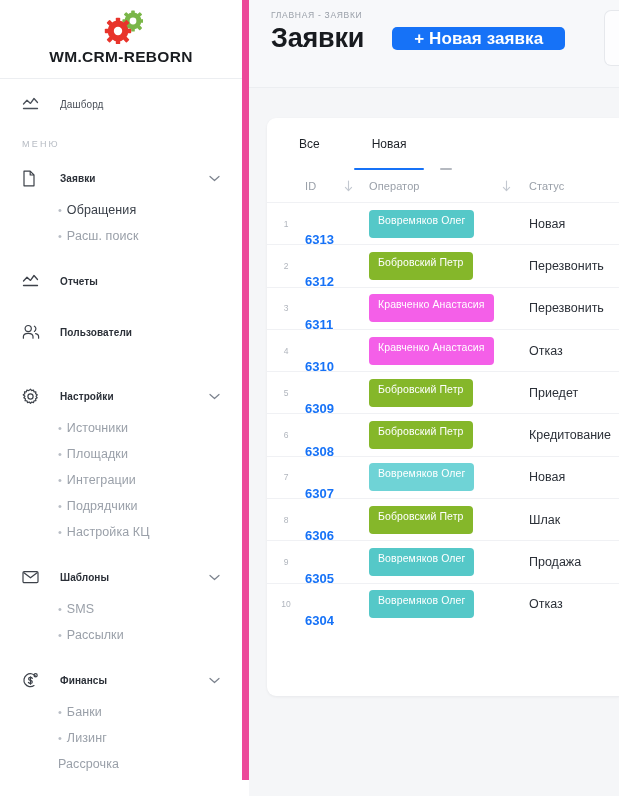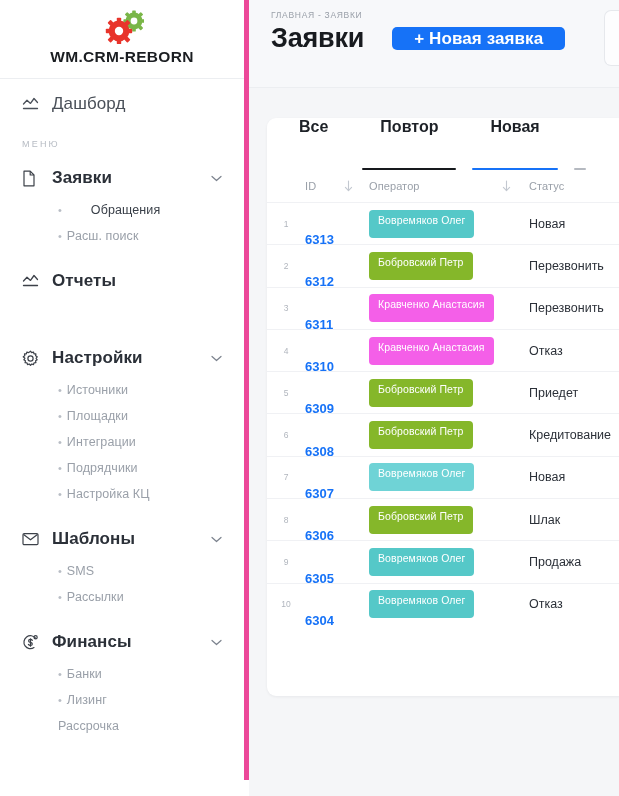--- a/index.html
+++ b/index.html
@@ -8,21 +8,21 @@
     font-family: "Liberation Sans", sans-serif;
     background: #ffffff;
     overflow: hidden;
   }
   #app { position: relative; width: 619px; height: 796px; display: flex; }
 
   
   .sidebar {
     width: 249px; height: 780px;
     background: #ffffff;
-    border-right: 5px solid #ec4899;
+    border-right: 7px solid #ec4899;
     flex: 0 0 249px;
     position: relative;
     overflow: hidden;
   }
   .brand { padding: 8px 0 0 0; text-align: center; }
   .brand-logo { height: 36px; display: flex; align-items: flex-end; justify-content: center; }
   .brand-title {
     font-size: 15.5px; font-weight: 700; letter-spacing: 0.3px;
     color: #1a1d21; margin-top: 4px;
   }
@@ -32,40 +32,40 @@
     display: flex; align-items: center;
     padding: 0 22px; height: 38px;
     position: relative; cursor: pointer;
   }
   .nav-icon {
     width: 22px; flex: 0 0 22px; display: flex;
     align-items: center; justify-content: flex-start;
     color: #3c4149;
   }
   .nav-label {
-    font-size: 17px; font-weight: 700; color: #2b3038;
-    margin-left: 8px; letter-spacing: 0.1px;
+    font-size: 10px; font-weight: 700; color: #2b3038;
+    margin-left: 16px; letter-spacing: 0.1px;
   }
   .nav-label.light { font-weight: 400; color: #4a5059; }
   .chev {
     margin-left: auto; color: #7b828d;
     display: flex; align-items: center;
   }
   .section-label {
     font-size: 9px; letter-spacing: 2.2px; color: #b6bbc3;
     padding: 0 22px; margin-top: 16px; margin-bottom: 10px;
     text-transform: uppercase;
   }
   .sub-row {
     display: flex; align-items: center;
     padding: 0 22px 0 58px; height: 26px; cursor: pointer;
   }
   .sub-dot { color: #b8bdc5; font-size: 11px; margin-right: 5px; line-height: 1; }
   .sub-label { font-size: 12.5px; color: #9aa0a9; letter-spacing: 0.1px; }
-  .sub-label.active { color: #3a4049; margin-left: 24px; }
+  .sub-label.active { color: #3a4049; }
   .nav-gap { height: 13px; }
 
   
   .main {
     flex: 1 1 auto; height: 796px;
     background: #f5f6f8;
     position: relative; overflow: hidden;
   }
   .header {
     background: #f7f8fa;
@@ -113,22 +113,22 @@
   }
   .tabs {
     display: flex; align-items: flex-end;
     height: 52px; padding: 0 6px;
     position: relative;
   }
   .tab {
     flex: 0 0 auto;
     padding: 0 26px;
     height: 52px;
-    display: flex; justify-content: center;
-    font-size: 16px; font-weight: 700; color: #1d2127;
+    display: flex; align-items: center; justify-content: center;
+    font-size: 12px; font-weight: 400; color: #1d2127;
     cursor: pointer; position: relative;
     white-space: nowrap;
   }
   .tab .bar {
     position: absolute; left: 8px; right: 8px; bottom: 0; height: 2.5px;
     border-radius: 2px; background: transparent;
   }
   .tab.u-black .bar { background: #16191d; }
   .tab.u-blue  .bar { background: #1672f7; }
   .tab.u-gray  .bar { background: #b5b9c0; }
@@ -254,20 +254,31 @@
         <svg width="17" height="15" viewBox="0 0 17 15" fill="none" stroke="#3c4149" stroke-width="1.3" stroke-linecap="round" stroke-linejoin="round">
           <polyline points="1.5,7 5,3.2 8.5,6.4 12,1.5 15.5,5.5"></polyline>
           <line x1="1.5" y1="11.5" x2="15.5" y2="11.5"></line>
         </svg>
       </span>
       <span class="nav-label">Отчеты</span>
     </div>
 
     <div class="nav-gap"></div>
 
+    <div class="nav-row">
+      <span class="nav-icon">
+        <svg width="18" height="16" viewBox="0 0 18 16" fill="none" stroke="#3c4149" stroke-width="1.2" stroke-linecap="round">
+          <circle cx="6.2" cy="4.6" r="3.1"></circle>
+          <path d="M1.4 14.2v-1.6c0-2 2.1-3.3 4.8-3.3s4.8 1.3 4.8 3.3v1.6"></path>
+          <path d="M12.4 2.2a3 3 0 0 1 0 5.2"></path>
+          <path d="M13.6 9.7c1.9.4 3 1.5 3 2.9v1.6"></path>
+        </svg>
+      </span>
+      <span class="nav-label">Пользователи</span>
+    </div>
 
     <div class="nav-gap"></div>
 
 
     <div class="nav-gap"></div>
 
     <div class="nav-row">
       <span class="nav-icon">
         <svg width="17" height="17" viewBox="0 0 17 17" fill="none" stroke="#3c4149" stroke-width="1.2" stroke-linejoin="round">
           <circle cx="8.5" cy="8.5" r="2.6"></circle>
@@ -370,24 +381,20 @@
       </div>
       <div class="side-panel-edge"></div>
     </div>
 
     <div class="card-wrap">
       <div class="card">
 
         <div class="tabs">
           <div class="tab">
             <span>Все</span>
-            <span class="bar"></span>
-          </div>
-          <div class="tab u-black">
-            <span>Повтор</span>
             <span class="bar"></span>
           </div>
           <div class="tab u-blue">
             <span>Новая</span>
             <span class="bar"></span>
           </div>
           <div class="tab u-gray" style="padding:0 14px">
             <span></span>
             <span class="bar"></span>
           </div>

